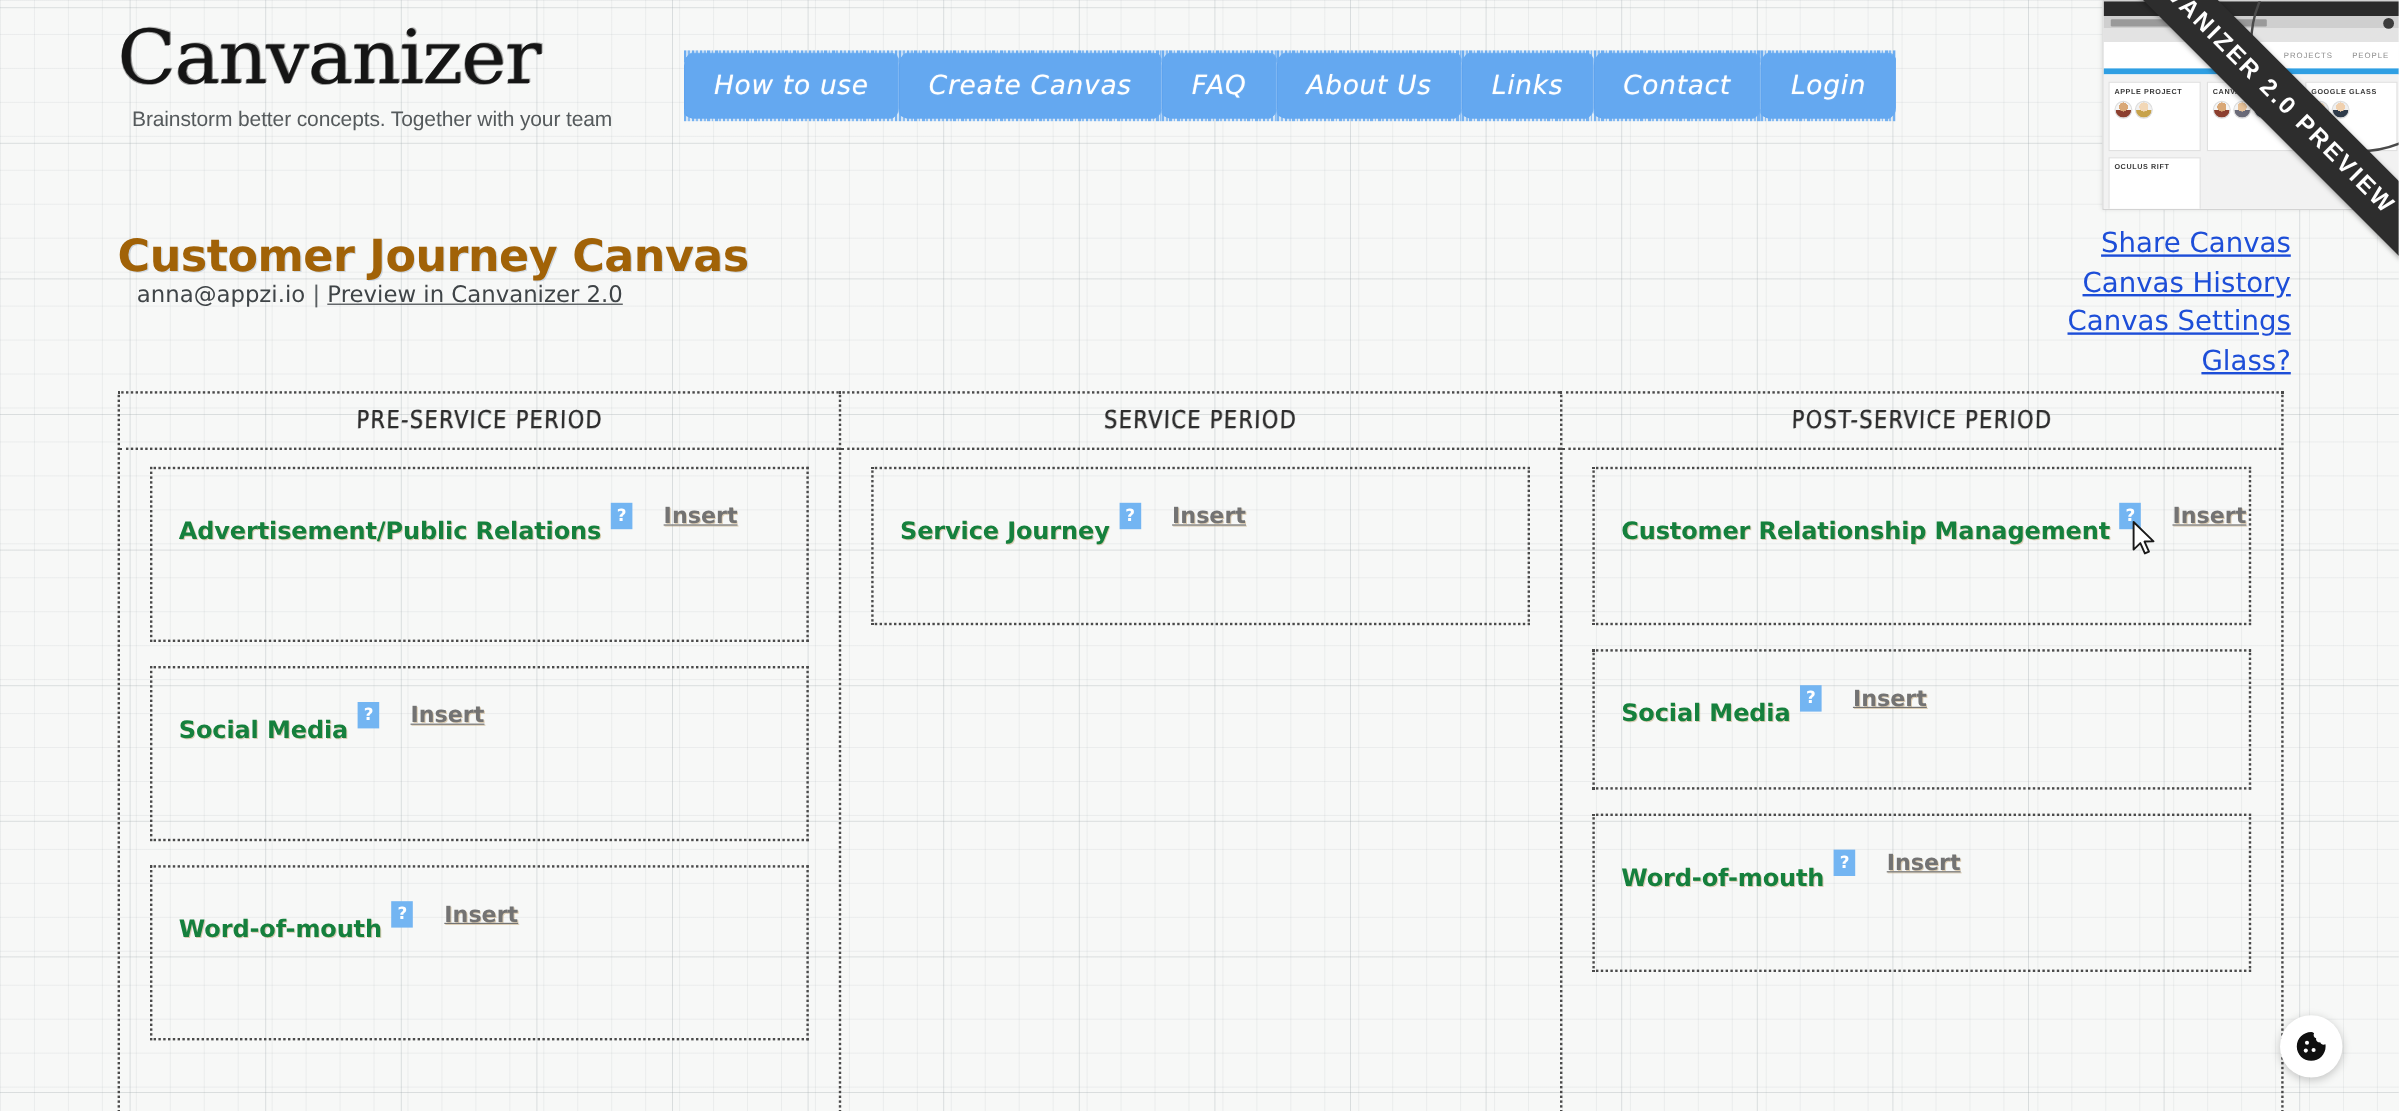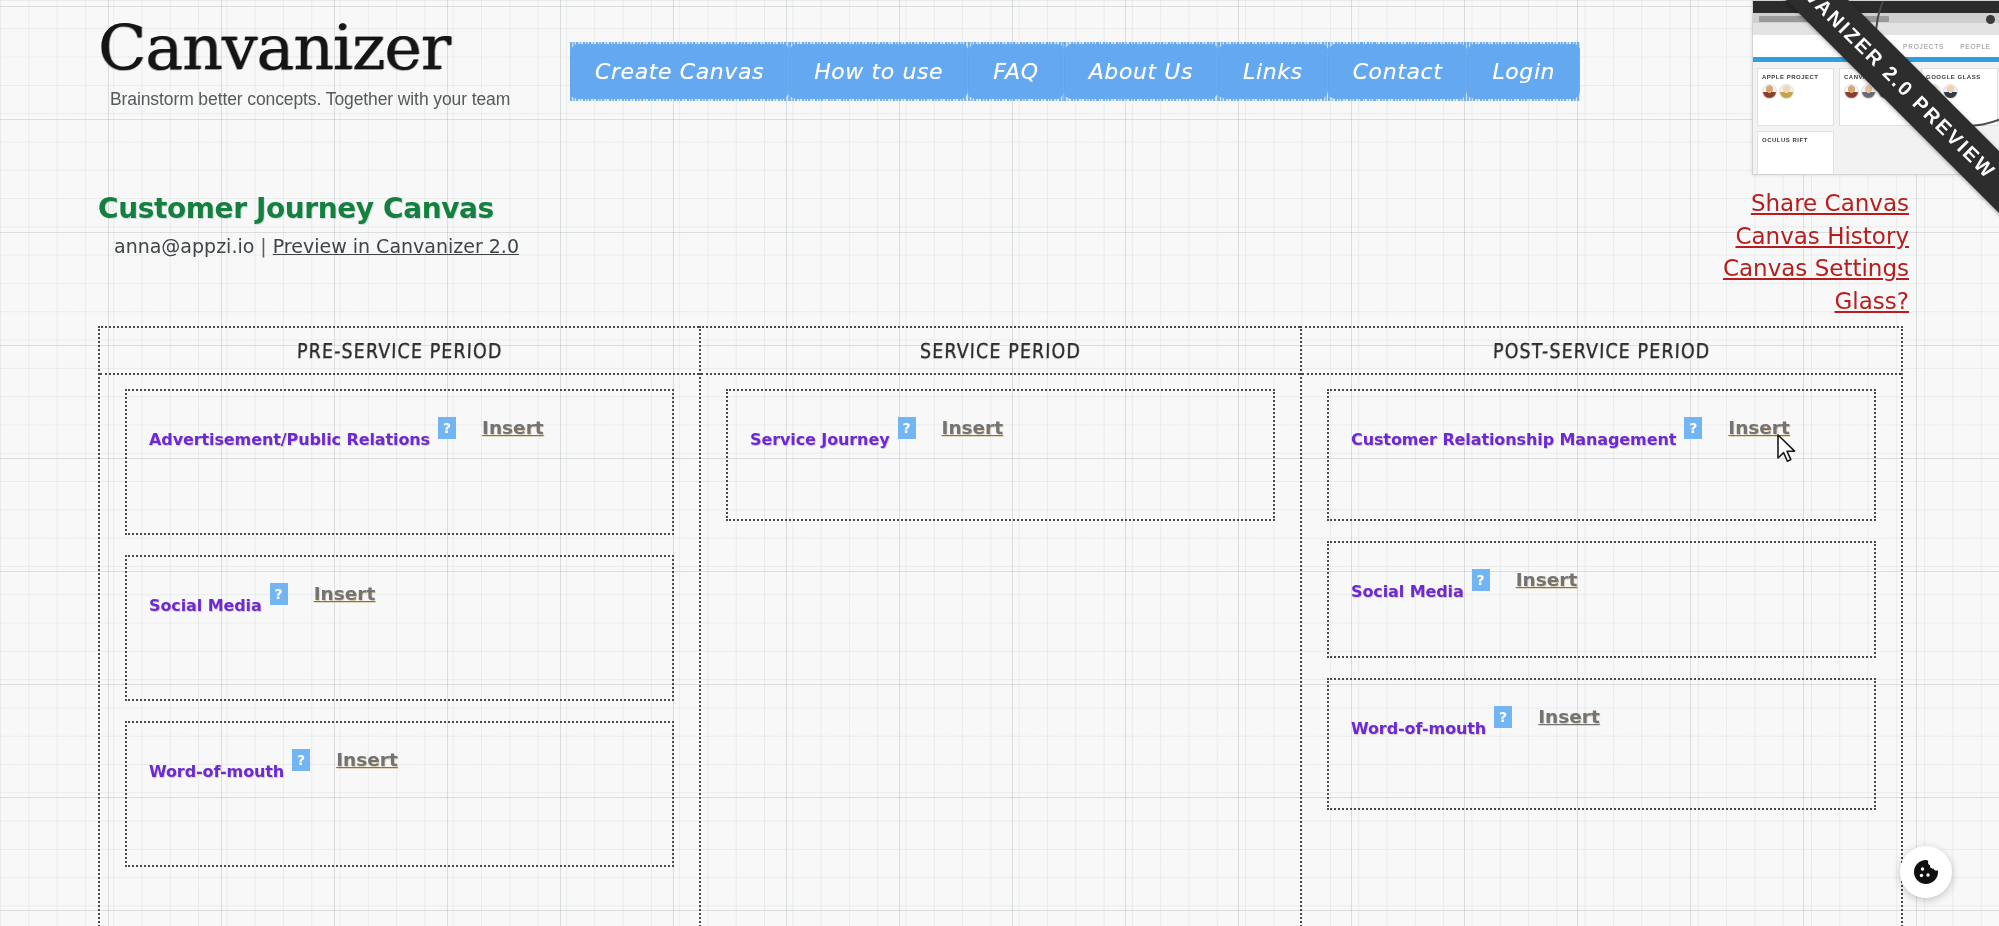--- a/index.html
+++ b/index.html
@@ -257,23 +257,23 @@
     letter-spacing: 2.2px;
     text-transform: uppercase;
     box-shadow: 0 1px 4px rgba(0,0,0,0.35);
   }
 
   
   #canvas-title {
     position: absolute;
     left: 98px;
     top: 192px;
-    font-size: 28px;
+    font-size: 37px;
     font-weight: bold;
-    color: #15803d;
+    color: #a16207;
     letter-spacing: -0.4px;
     font-family: "DejaVu Sans", sans-serif;
     text-shadow: 1px 1px 0 rgba(120,150,190,0.30);
   }
 
   #canvas-subline {
     position: absolute;
     left: 98px;
     top: 235px;
     font-size: 19px;
@@ -294,21 +294,21 @@
     right: 90px;
     top: 190px;
     text-align: right;
     display: flex;
     flex-direction: column;
     align-items: flex-end;
     gap: 5px;
   }
   #canvas-actions a {
     font-size: 23px;
-    color: #b91c1c;
+    color: #1d4ed8;
     text-decoration: underline;
     font-family: "DejaVu Sans", sans-serif;
     cursor: pointer;
     line-height: 1.2;
   }
 
   
   #board {
     position: absolute;
     left: 98px;
@@ -363,23 +363,23 @@
   .card + .card { margin-top: 20px; }
 
   .card-head {
     display: flex;
     align-items: center;
     gap: 8px;
     white-space: nowrap;
   }
   .card-title {
     font-family: "DejaVu Sans", sans-serif;
-    font-size: 16px;
+    font-size: 20px;
     font-weight: bold;
-    color: #6d28d9;
+    color: #15803d;
     text-shadow: 0.8px 0.8px 0 rgba(185,150,95,0.45);
     letter-spacing: -0.1px;
     margin-top: 24px;
   }
   .help-badge {
     display: inline-flex;
     align-items: center;
     justify-content: center;
     width: 18px;
     height: 22px;
@@ -445,22 +445,22 @@
 <body>
 
 <header id="site-header">
 
   <div id="brand">
     <div id="logo-wordmark">Canvanizer</div>
     <div id="tagline">Brainstorm better concepts. Together with your team</div>
   </div>
 
   <nav id="main-nav">
+    <a class="nav-btn">How to use<span class="nav-brush-bottom"></span></a>
     <a class="nav-btn">Create Canvas<span class="nav-brush-bottom"></span></a>
-    <a class="nav-btn">How to use<span class="nav-brush-bottom"></span></a>
     <a class="nav-btn">FAQ<span class="nav-brush-bottom"></span></a>
     <a class="nav-btn">About Us<span class="nav-brush-bottom"></span></a>
     <a class="nav-btn">Links<span class="nav-brush-bottom"></span></a>
     <a class="nav-btn">Contact<span class="nav-brush-bottom"></span></a>
     <a class="nav-btn">Login<span class="nav-brush-bottom"></span></a>
   </nav>
 </header>
 
 <div id="corner-preview">
 

